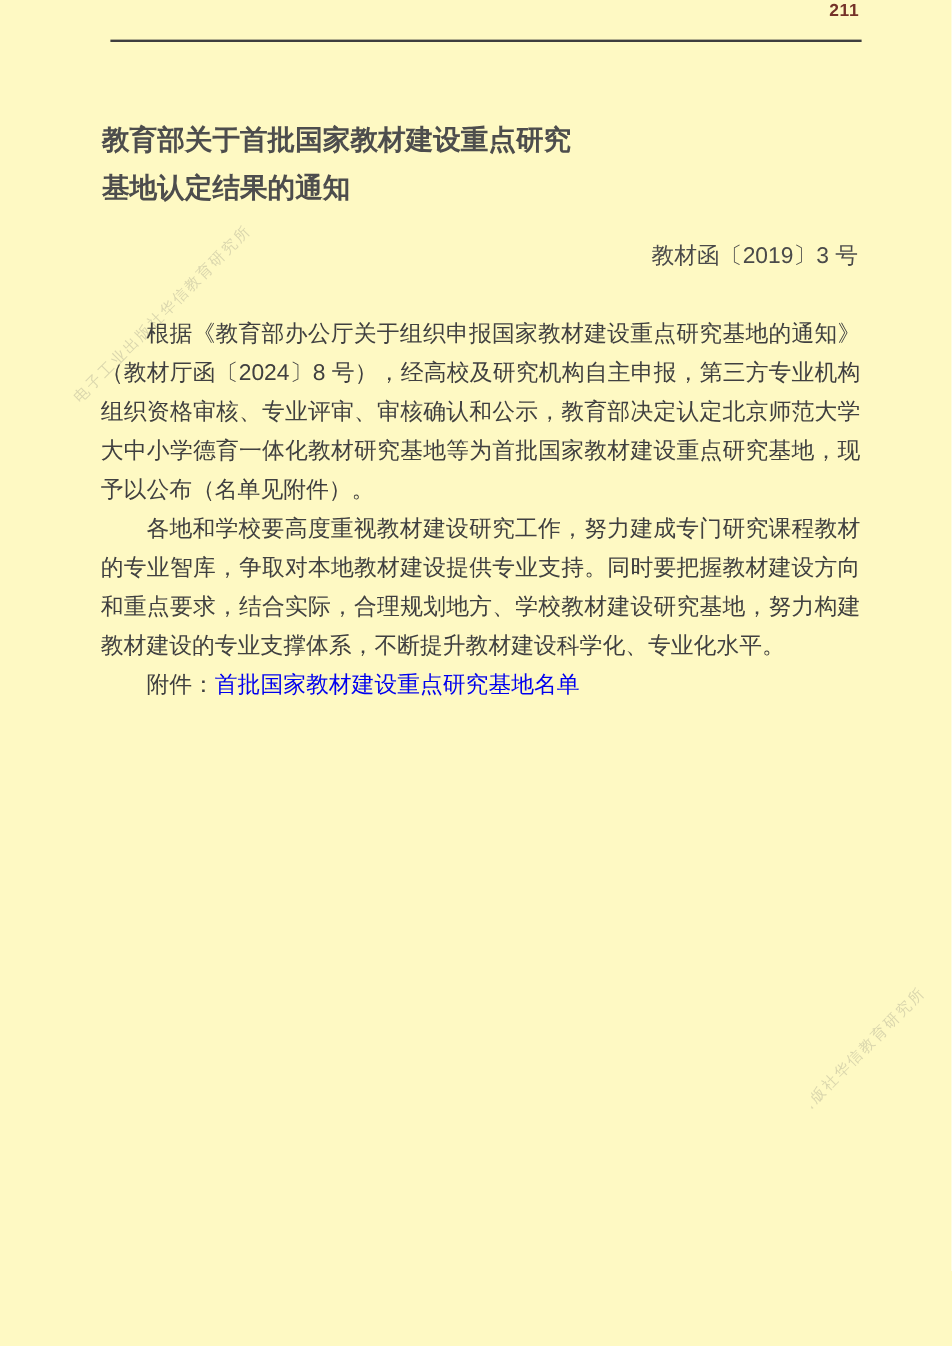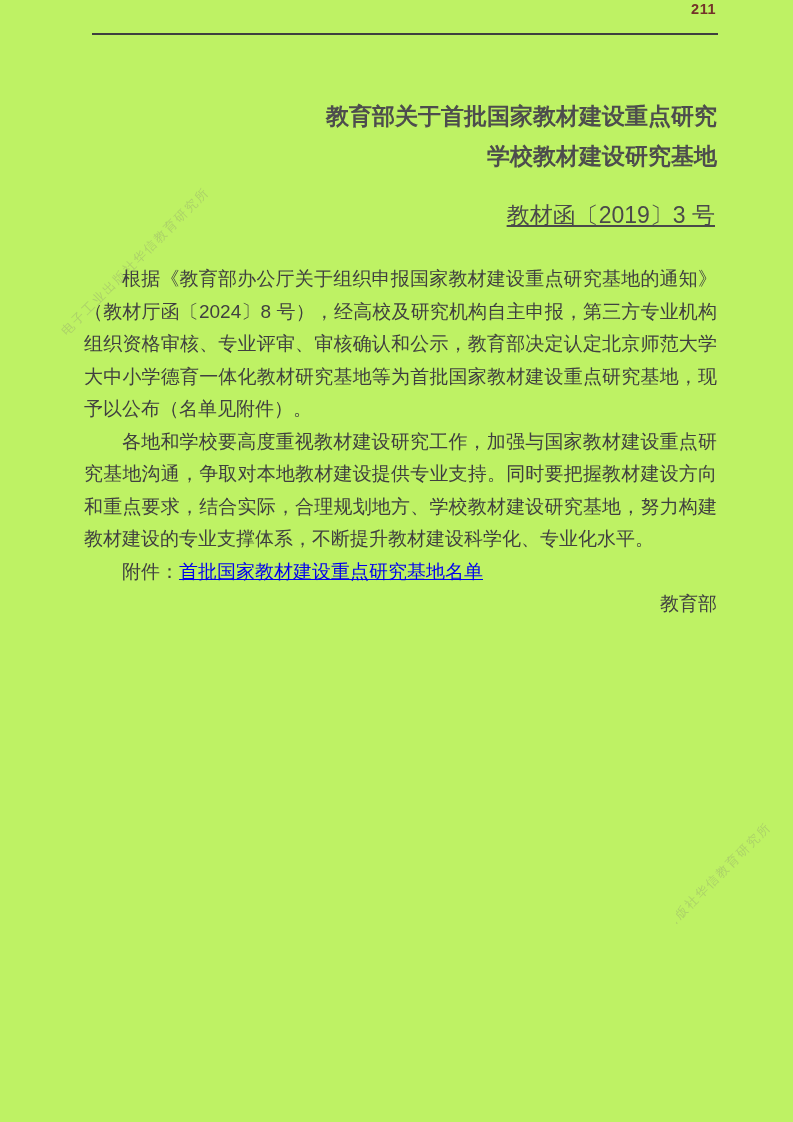--- a/index.html
+++ b/index.html
@@ -4,21 +4,21 @@
 <style>
   html, body {
     margin: 0;
     padding: 0;
     background: #ffffff;
   }
   .page {
     position: relative;
     width: 793px;
     height: 1122px;
-    background: #bef264;
+    background: #fef9c3;
     overflow: hidden;
     font-family: "Liberation Sans", "DejaVu Sans", sans-serif;
     color: #404040;
   }
   .page-number {
     position: absolute;
     top: 1px;
     right: 77px;
     font-size: 14.5px;
     font-weight: 700;
@@ -62,35 +62,34 @@
     white-space: nowrap;
     font-size: 12.5px;
     letter-spacing: 2px;
     color: rgba(125, 125, 118, 0.28);
   }
   .title-block {
     position: absolute;
     top: 96px;
     left: 85px;
     width: 632px;
-    text-align: right;
+    text-align: left;
     font-size: 23px;
     font-weight: 700;
     line-height: 40px;
     color: #4d4d4d;
   }
   .doc-number {
     position: absolute;
     top: 200px;
     left: 85px;
     width: 630px;
     text-align: right;
-    font-size: 23px;
+    font-size: 19px;
     color: #4a4a4a;
-    text-decoration: underline;
   }
   .body-block {
     position: absolute;
     top: 263px;
     left: 84px;
     width: 633px;
     font-size: 19px;
     line-height: 32.5px;
     color: #404040;
   }
@@ -99,44 +98,42 @@
     text-align: justify;
     word-break: break-all;
   }
   .body-block p.indent { text-indent: 2em; }
   .body-block p.align-right {
     text-align: right;
     word-break: keep-all;
   }
   a.attachment-link {
     color: #0000ee;
-    text-decoration: underline;
     cursor: pointer;
   }
 </style>
 </head>
 <body>
 
 <div class="page">
 
   <div class="page-number">211</div>
   <div class="header-rule"></div>
 
   <div class="wm wm1">电子工业出版社华信教育研究所</div>
   <div class="wm2-clip">
     <div class="wm2">电子工业出版社华信教育研究所</div>
   </div>
 
   <div class="title-block">
     <div>教育部关于首批国家教材建设重点研究</div>
-    <div>学校教材建设研究基地</div>
+    <div>基地认定结果的通知</div>
   </div>
 
   <div class="doc-number">教材函〔2019〕3 号</div>
 
   <div class="body-block">
     <p class="indent">根据《教育部办公厅关于组织申报国家教材建设重点研究基地的通知》（教材厅函〔2024〕8 号），经高校及研究机构自主申报，第三方专业机构组织资格审核、专业评审、审核确认和公示，教育部决定认定北京师范大学大中小学德育一体化教材研究基地等为首批国家教材建设重点研究基地，现予以公布（名单见附件）。</p>
-    <p class="indent">各地和学校要高度重视教材建设研究工作，加强与国家教材建设重点研究基地沟通，争取对本地教材建设提供专业支持。同时要把握教材建设方向和重点要求，结合实际，合理规划地方、学校教材建设研究基地，努力构建教材建设的专业支撑体系，不断提升教材建设科学化、专业化水平。</p>
+    <p class="indent">各地和学校要高度重视教材建设研究工作，努力建成专门研究课程教材的专业智库，争取对本地教材建设提供专业支持。同时要把握教材建设方向和重点要求，结合实际，合理规划地方、学校教材建设研究基地，努力构建教材建设的专业支撑体系，不断提升教材建设科学化、专业化水平。</p>
     <p class="indent"><span>附件：</span><a class="attachment-link">首批国家教材建设重点研究基地名单</a></p>
-    <p class="align-right">教育部</p>
   </div>
 
 </div>
 
 </body></html>

